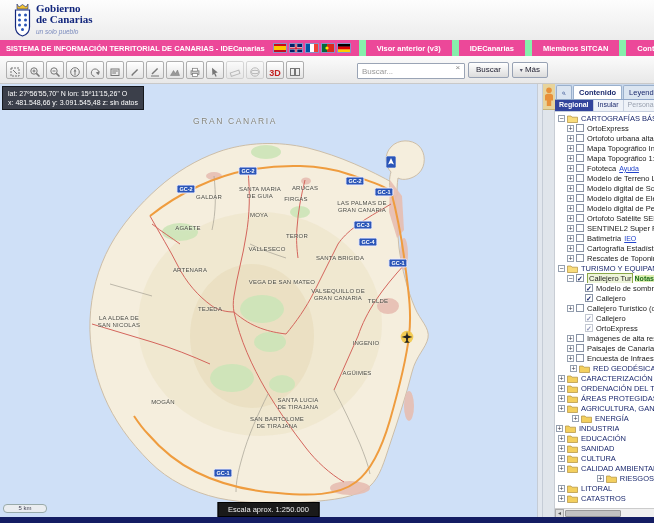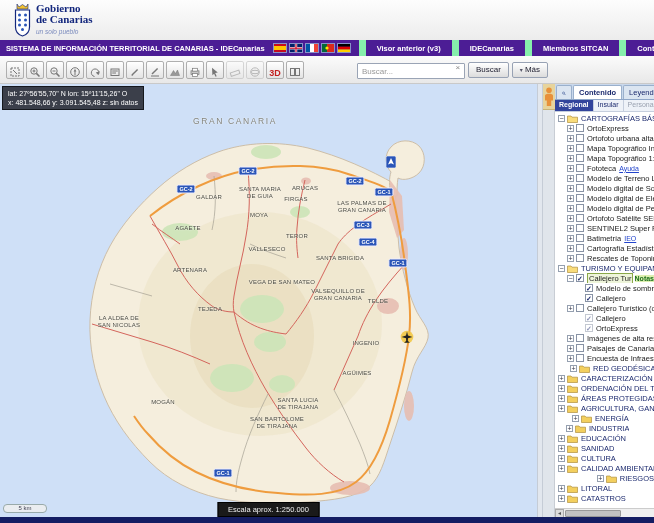--- a/index.html
+++ b/index.html
@@ -8,21 +8,21 @@
   .app{width:654px;height:523px;display:flex;flex-direction:column}
 
   
   .header{height:40px;background:linear-gradient(#fdfdfd,#ececec);display:flex;align-items:center;padding-left:9px;flex:none}
   .brand{display:flex;align-items:center;}
   .brand-text{line-height:11px}
   .brand-l{font-family:"Liberation Serif",serif;font-weight:bold;color:#13277d;font-size:11px}
   .tagline{font-style:italic;font-size:6.5px;color:#7b8bbd;margin-top:1px}
 
   
-  .navbar{height:16px;background:#4c1d95;display:flex;align-items:center;color:#fff;padding-left:6px;overflow:hidden;flex:none}
+  .navbar{height:16px;background:#ec4899;display:flex;align-items:center;color:#fff;padding-left:6px;overflow:hidden;flex:none}
   .nav-title{font-size:7.5px;font-weight:bold;white-space:nowrap}
   .flags{margin-left:auto;display:flex;gap:2px;align-items:center;padding:0 8px}
   .flag{display:block;line-height:0;border:1px solid #8892c8}
   .nav-link{font-size:7.5px;font-weight:bold;padding:0 11px;border-left:7px solid #86efac;height:16px;display:flex;align-items:center;white-space:nowrap;cursor:pointer}
 
   
   .toolbar{height:28px;background:linear-gradient(#fbfbfb,#e8e8e8);border-bottom:1px solid #c9c9c9;display:flex;align-items:center;padding:0 6px;flex:none}
   .tools{display:flex}
   .tool{width:18px;height:18px;border:1px solid #afafaf;border-radius:2px;background:linear-gradient(#fff,#e4e4e4);margin-right:2px;display:flex;align-items:flex-end;justify-content:center;cursor:pointer}
   .tool.disabled{opacity:.45}
@@ -605,21 +605,21 @@
                 </svg></span>
               <span class="tlabel cat">AGRICULTURA, GANADERÍA</span>
             </div>
             <div class="trow" style="padding-left: 16px;">
               <span class="exp">+</span>
               <span class="folder"><svg width="11" height="9" viewBox="0 0 11 9">
                   <path d="M0.5 8.5 L0.5 2 L4 2 L5 3.2 L10.5 3.2 L10.5 8.5 Z" fill="#f3cf5e" stroke="#b08f3e" stroke-width="0.7"></path>
                 </svg></span>
               <span class="tlabel cat">ENERGÍA</span>
             </div>
-            <div class="trow" style="padding-left: 10px;">
+            <div class="trow" style="padding-left: 0;">
               <span class="exp">+</span>
               <span class="folder"><svg width="11" height="9" viewBox="0 0 11 9">
                   <path d="M0.5 8.5 L0.5 2 L4 2 L5 3.2 L10.5 3.2 L10.5 8.5 Z" fill="#f3cf5e" stroke="#b08f3e" stroke-width="0.7"></path>
                 </svg></span>
               <span class="tlabel cat">INDUSTRIA</span>
             </div>
             <div class="trow" style="padding-left: 2px;">
               <span class="exp">+</span>
               <span class="folder"><svg width="11" height="9" viewBox="0 0 11 9">
                   <path d="M0.5 8.5 L0.5 2 L4 2 L5 3.2 L10.5 3.2 L10.5 8.5 Z" fill="#f3cf5e" stroke="#b08f3e" stroke-width="0.7"></path>

